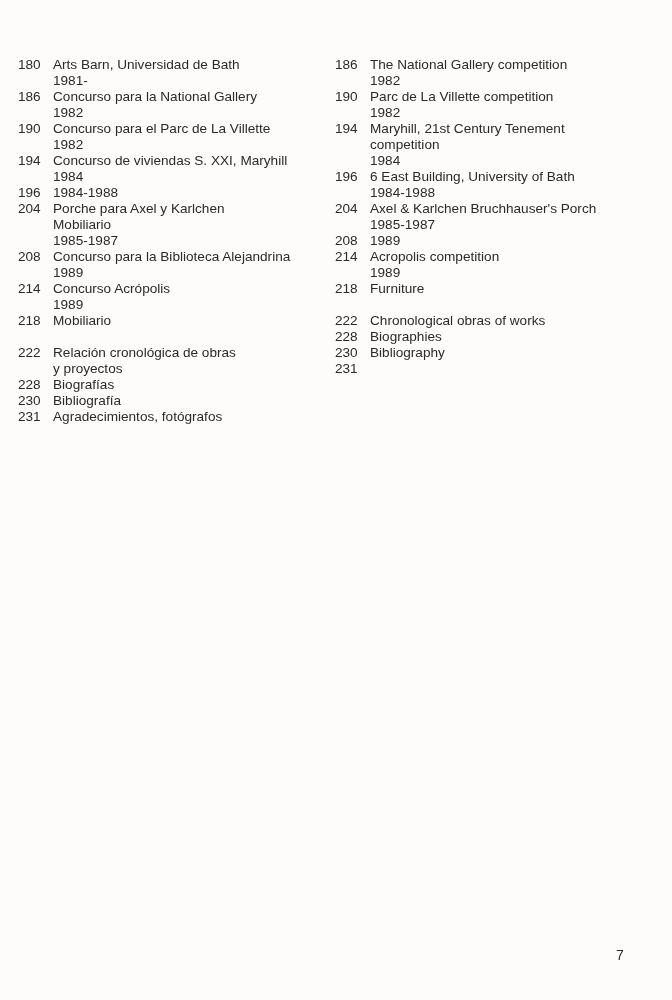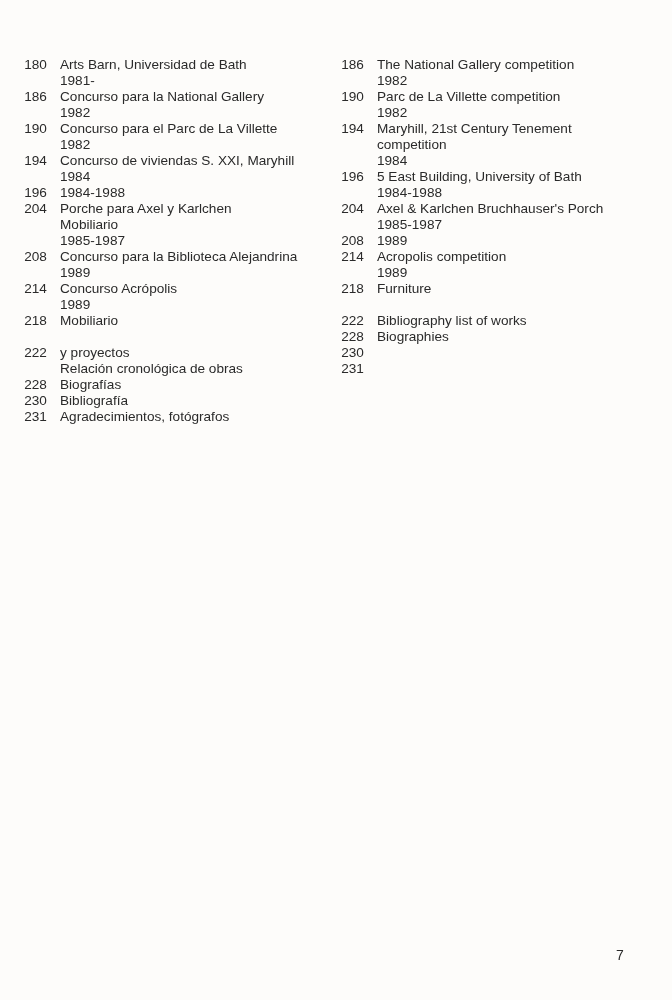--- a/index.html
+++ b/index.html
@@ -10,23 +10,23 @@
       overflow: hidden;
       font-family: "Liberation Sans", sans-serif;
       color: #2a2a2a;
       font-size: 13.6px;
       line-height: 16px;
     }
     .col { position: absolute; top: 57px; }
     .col.left { left: 18px; width: 300px; }
     .col.right { left: 335px; width: 320px; }
     .entry { display: flex; }
-    .num { width: 35px; flex: 0 0 35px; text-align: center; }
+    .num { width: 35px; flex: 0 0 35px; }
     .txt { flex: 1; }
-    .txt span { display: block; margin-left: 7px; }
+    .txt span { display: block; }
     .gap { height: 16px; }
     .page-num { position: absolute; left: 616px; top: 947px; font-size: 14px; }
   </style>
 </head>
 <body>
 
 <div class="col left" id="col-left">
     <div class="entry">
       <div class="num">180</div>
       <div class="txt">
@@ -86,22 +86,22 @@
     <div class="entry">
       <div class="num">218</div>
       <div class="txt">
         <span>Mobiliario</span>
       </div>
     </div>
     <div class="gap"></div>
     <div class="entry">
       <div class="num">222</div>
       <div class="txt">
+        <span>Relación cronológica de obras</span>
         <span>y proyectos</span>
-        <span>Relación cronológica de obras</span>
       </div>
     </div>
     <div class="entry">
       <div class="num">228</div>
       <div class="txt">
         <span>Biografías</span>
       </div>
     </div>
     <div class="entry">
       <div class="num">230</div>
@@ -135,21 +135,21 @@
       <div class="num">194</div>
       <div class="txt">
         <span>Maryhill, 21st Century Tenement</span>
         <span>competition</span>
         <span>1984</span>
       </div>
     </div>
     <div class="entry">
       <div class="num">196</div>
       <div class="txt">
-        <span>5 East Building, University of Bath</span>
+        <span>6 East Building, University of Bath</span>
         <span>1984-1988</span>
       </div>
     </div>
     <div class="entry">
       <div class="num">204</div>
       <div class="txt">
         <span>Axel &amp; Karlchen Bruchhauser's Porch</span>
         <span>1985-1987</span>
       </div>
     </div>
@@ -169,30 +169,33 @@
     <div class="entry">
       <div class="num">218</div>
       <div class="txt">
         <span>Furniture</span>
       </div>
     </div>
     <div class="gap"></div>
     <div class="entry">
       <div class="num">222</div>
       <div class="txt">
-        <span>Bibliography list of works</span>
+        <span>Chronological obras of works</span>
       </div>
     </div>
     <div class="entry">
       <div class="num">228</div>
       <div class="txt">
         <span>Biographies</span>
       </div>
     </div>
     <div class="entry">
       <div class="num">230</div>
+      <div class="txt">
+        <span>Bibliography</span>
+      </div>
     </div>
     <div class="entry">
       <div class="num">231</div>
     </div>
   </div>
 
 <div class="page-num">7</div>
 
 </body></html>

